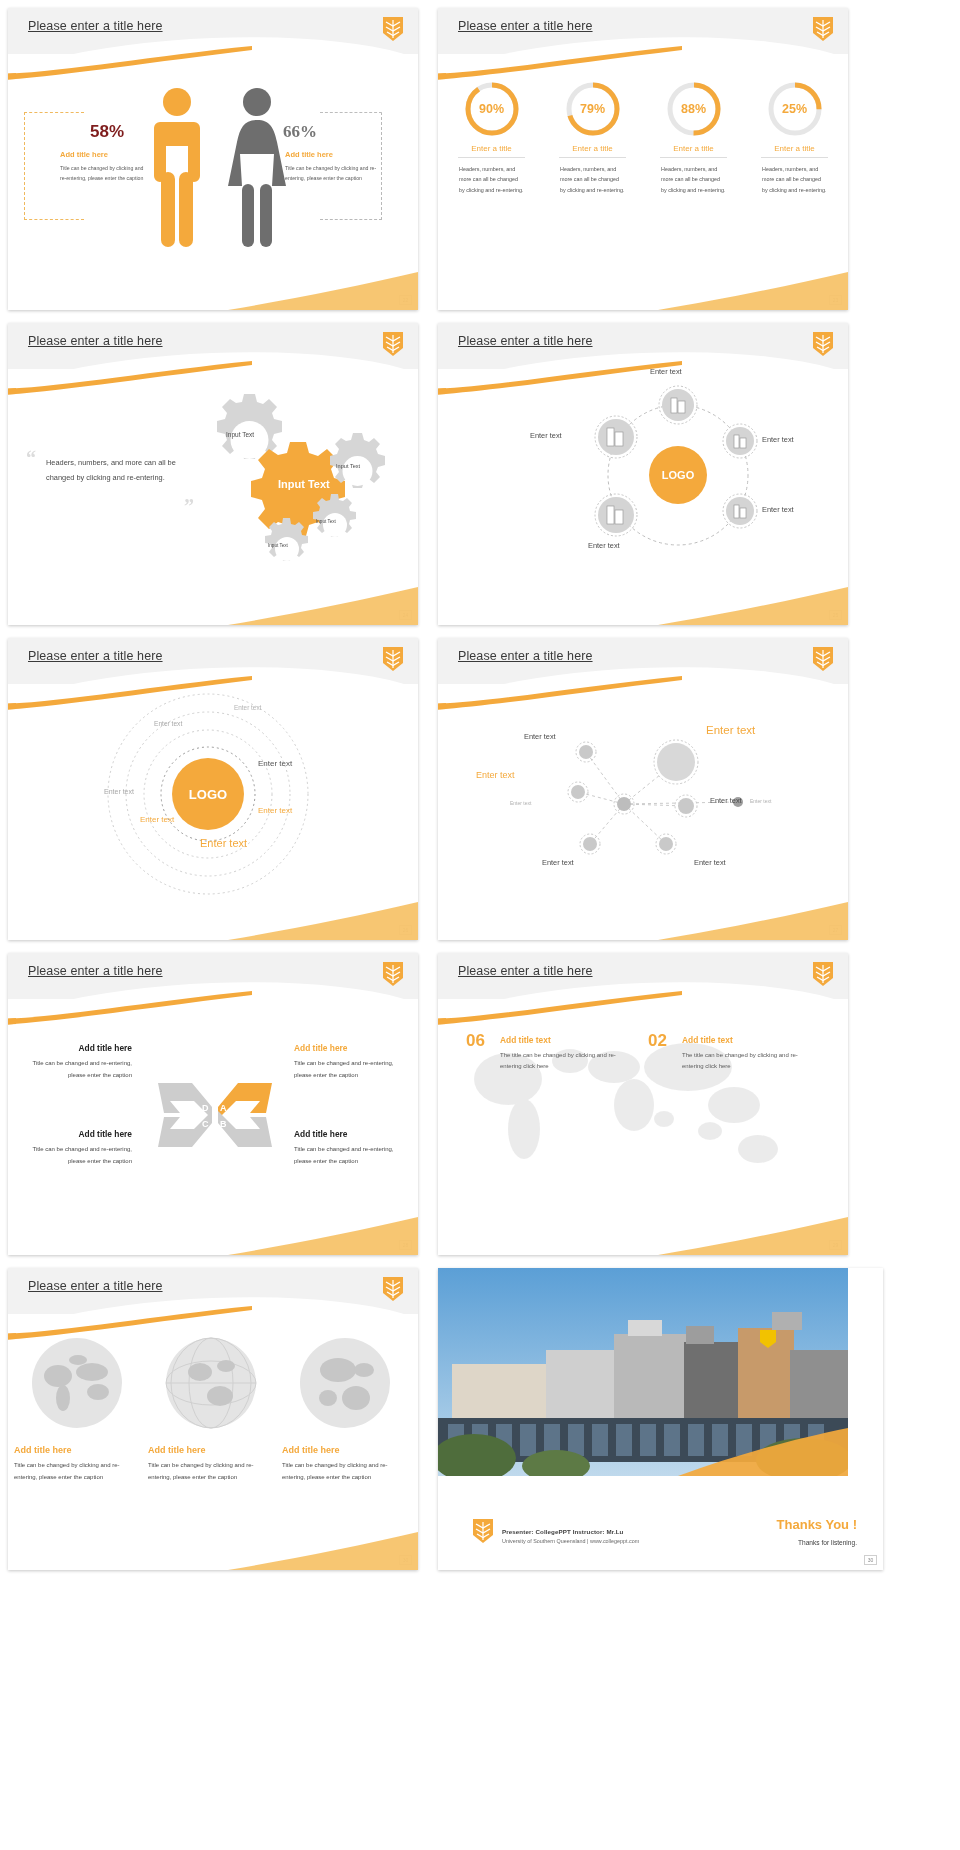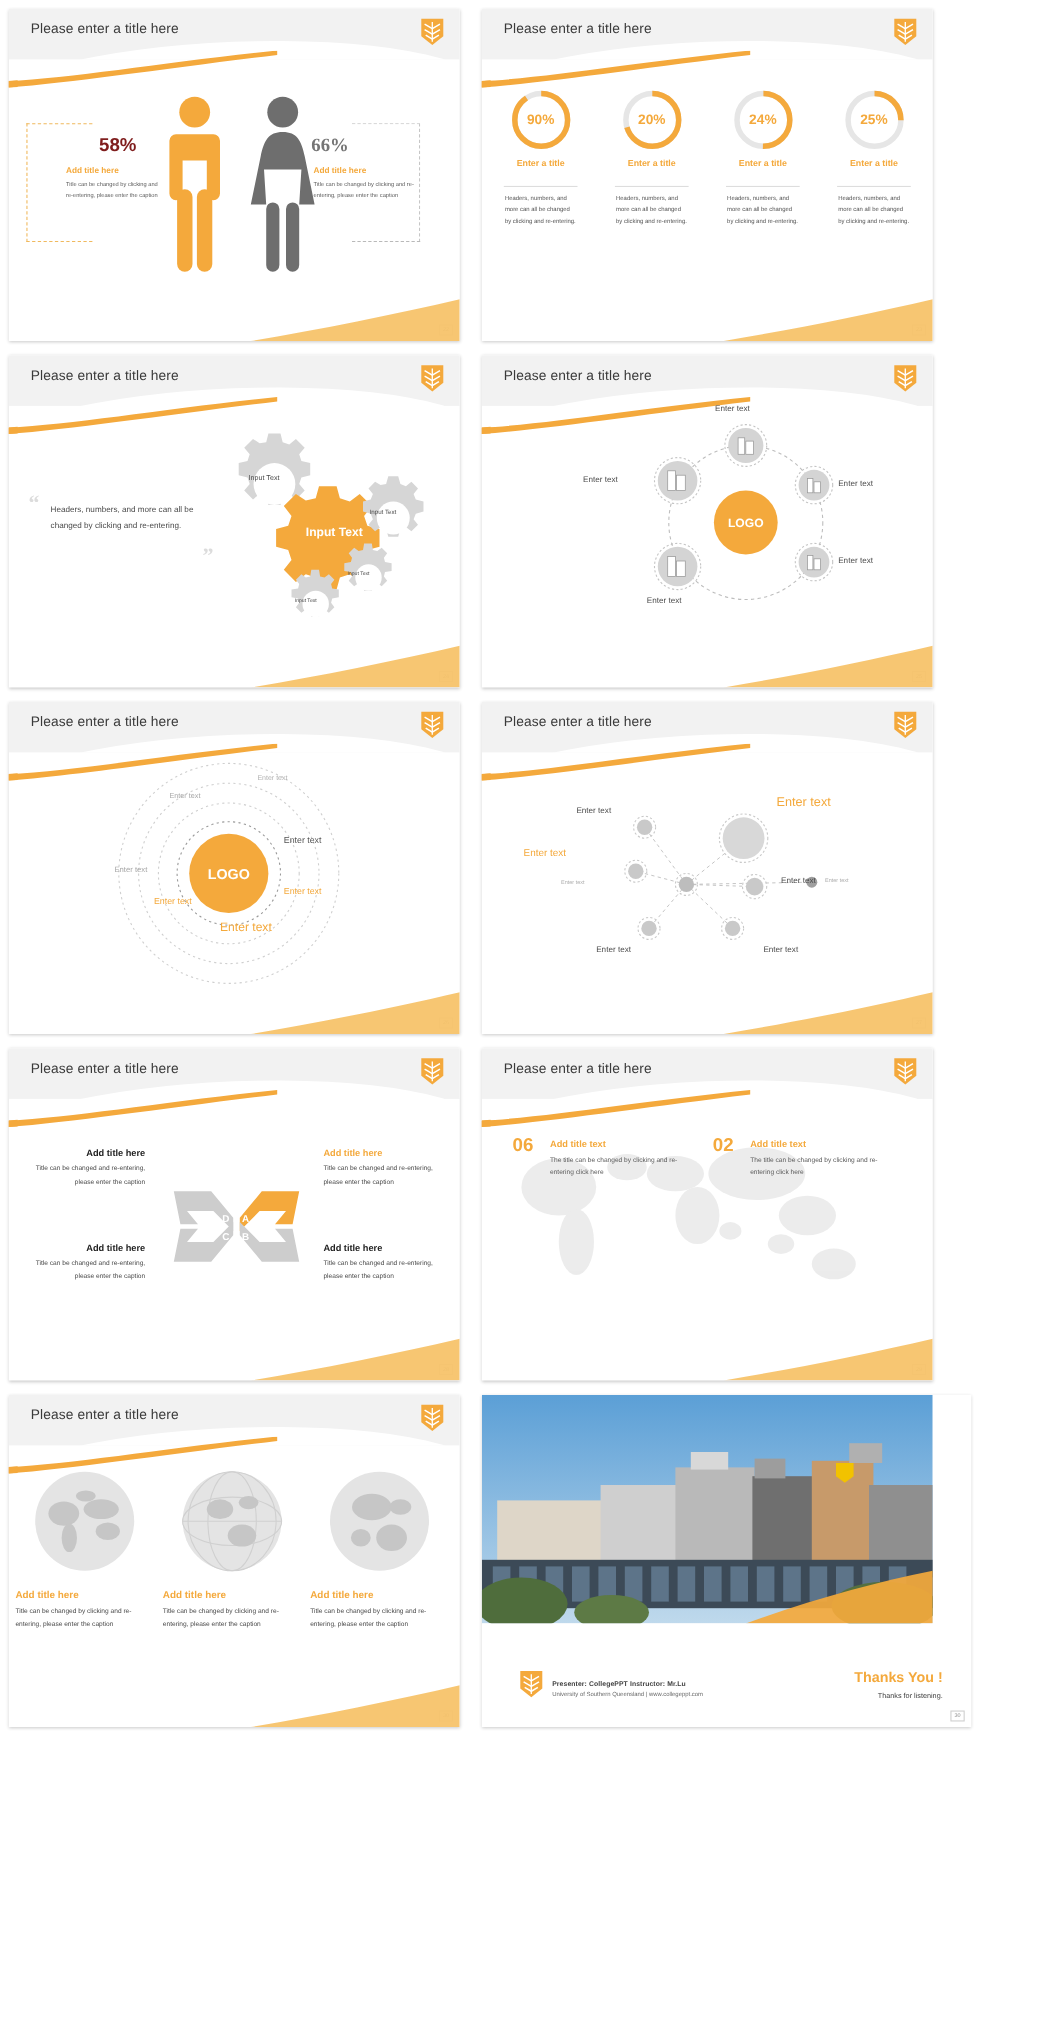--- a/index.html
+++ b/index.html
@@ -34,20 +34,21 @@
   .hdr::after{
     content:""; position:absolute; left:-5%; top:30px; width:110%; height:60px;
     background:#ffffff;
     border-radius:60% 60% 0 0 / 100% 100% 0 0;
     transform:rotate(-2.2deg);
   }
   .hdr-title {
     position:absolute; left:20px; top:11px;
     font-size:12.5px; color:#3a3a3a; font-weight:400; letter-spacing:.1px;
     z-index:3;
+    text-decoration:underline;
   }
   
   .swoosh {
     position:absolute; left:-6px; top:38px; width:300px; height:36px;
     overflow:hidden; z-index:2; pointer-events:none;
   }
   .swoosh svg{ display:block; }
   
   .logo-mark{
     position:absolute; right:14px; top:8px; width:22px; height:26px; z-index:4;
@@ -75,21 +76,21 @@
   .dashbox.gray{ border-color:#b9b9b9; }
 
   
   .donuts{ position:absolute; left:14px; top:26px; width:382px; display:flex; gap:22px;}
   .donut-col{ width:90px; text-align:center;}
   .donut{ width:58px; height:58px; margin:0 auto 6px; position:relative;}
   .donut .val{
     position:absolute; inset:0; display:flex; align-items:center; justify-content:center;
     font-size:12.5px; font-weight:bold; color:#f4a93c;
   }
-  .dn-title{ font-size:8px; font-weight:bold; color:#f4a93c; padding-bottom:16px;
+  .dn-title{ font-size:8px; font-weight:normal; color:#f4a93c; padding-bottom:4px;
      border-bottom:1px solid #ddd; margin:0 6px 6px;}
   .dn-body{ font-size:5.4px; color:#555; line-height:1.9; text-align:left; padding:0 7px;}
 
   
   .quote{ position:absolute; left:38px; top:86px; width:150px; font-size:7.4px;
     color:#4a4a4a; line-height:2.05;}
   .qm{ position:absolute; color:#dcdcdc; font-size:20px; font-weight:bold; font-family:"Liberation Serif",serif;}
   .gears{ position:absolute; left:170px; top:14px; width:230px; height:200px;}
   .gear-lbl{ position:absolute; text-align:left; line-height:1.15; pointer-events:none;}
 
@@ -223,32 +224,32 @@
           </div>
           <div class="dn-title">Enter a title</div>
           <div class="dn-body">Headers, numbers, and more can all be changed by clicking and re-entering.</div>
         </div>
         <div class="donut-col">
           <div class="donut">
             <svg width="58" height="58" viewBox="0 0 58 58">
                 <circle cx="29" cy="29" r="24" fill="none" stroke="#e6e6e6" stroke-width="5"></circle>
                 <circle cx="29" cy="29" r="24" fill="none" stroke="#f4a93c" stroke-width="5" stroke-dasharray="105.6 150.8" transform="rotate(-90 29 29)"></circle>
               </svg>
-            <div class="val">20%</div>
+            <div class="val">79%</div>
           </div>
           <div class="dn-title">Enter a title</div>
           <div class="dn-body">Headers, numbers, and more can all be changed by clicking and re-entering.</div>
         </div>
         <div class="donut-col">
           <div class="donut">
             <svg width="58" height="58" viewBox="0 0 58 58">
                 <circle cx="29" cy="29" r="24" fill="none" stroke="#e6e6e6" stroke-width="5"></circle>
                 <circle cx="29" cy="29" r="24" fill="none" stroke="#f4a93c" stroke-width="5" stroke-dasharray="75.4 150.8" transform="rotate(-90 29 29)"></circle>
               </svg>
-            <div class="val">24%</div>
+            <div class="val">88%</div>
           </div>
           <div class="dn-title">Enter a title</div>
           <div class="dn-body">Headers, numbers, and more can all be changed by clicking and re-entering.</div>
         </div>
         <div class="donut-col">
           <div class="donut">
             <svg width="58" height="58" viewBox="0 0 58 58">
                 <circle cx="29" cy="29" r="24" fill="none" stroke="#e6e6e6" stroke-width="5"></circle>
                 <circle cx="29" cy="29" r="24" fill="none" stroke="#f4a93c" stroke-width="5" stroke-dasharray="37.7 150.8" transform="rotate(-90 29 29)"></circle>
               </svg>

